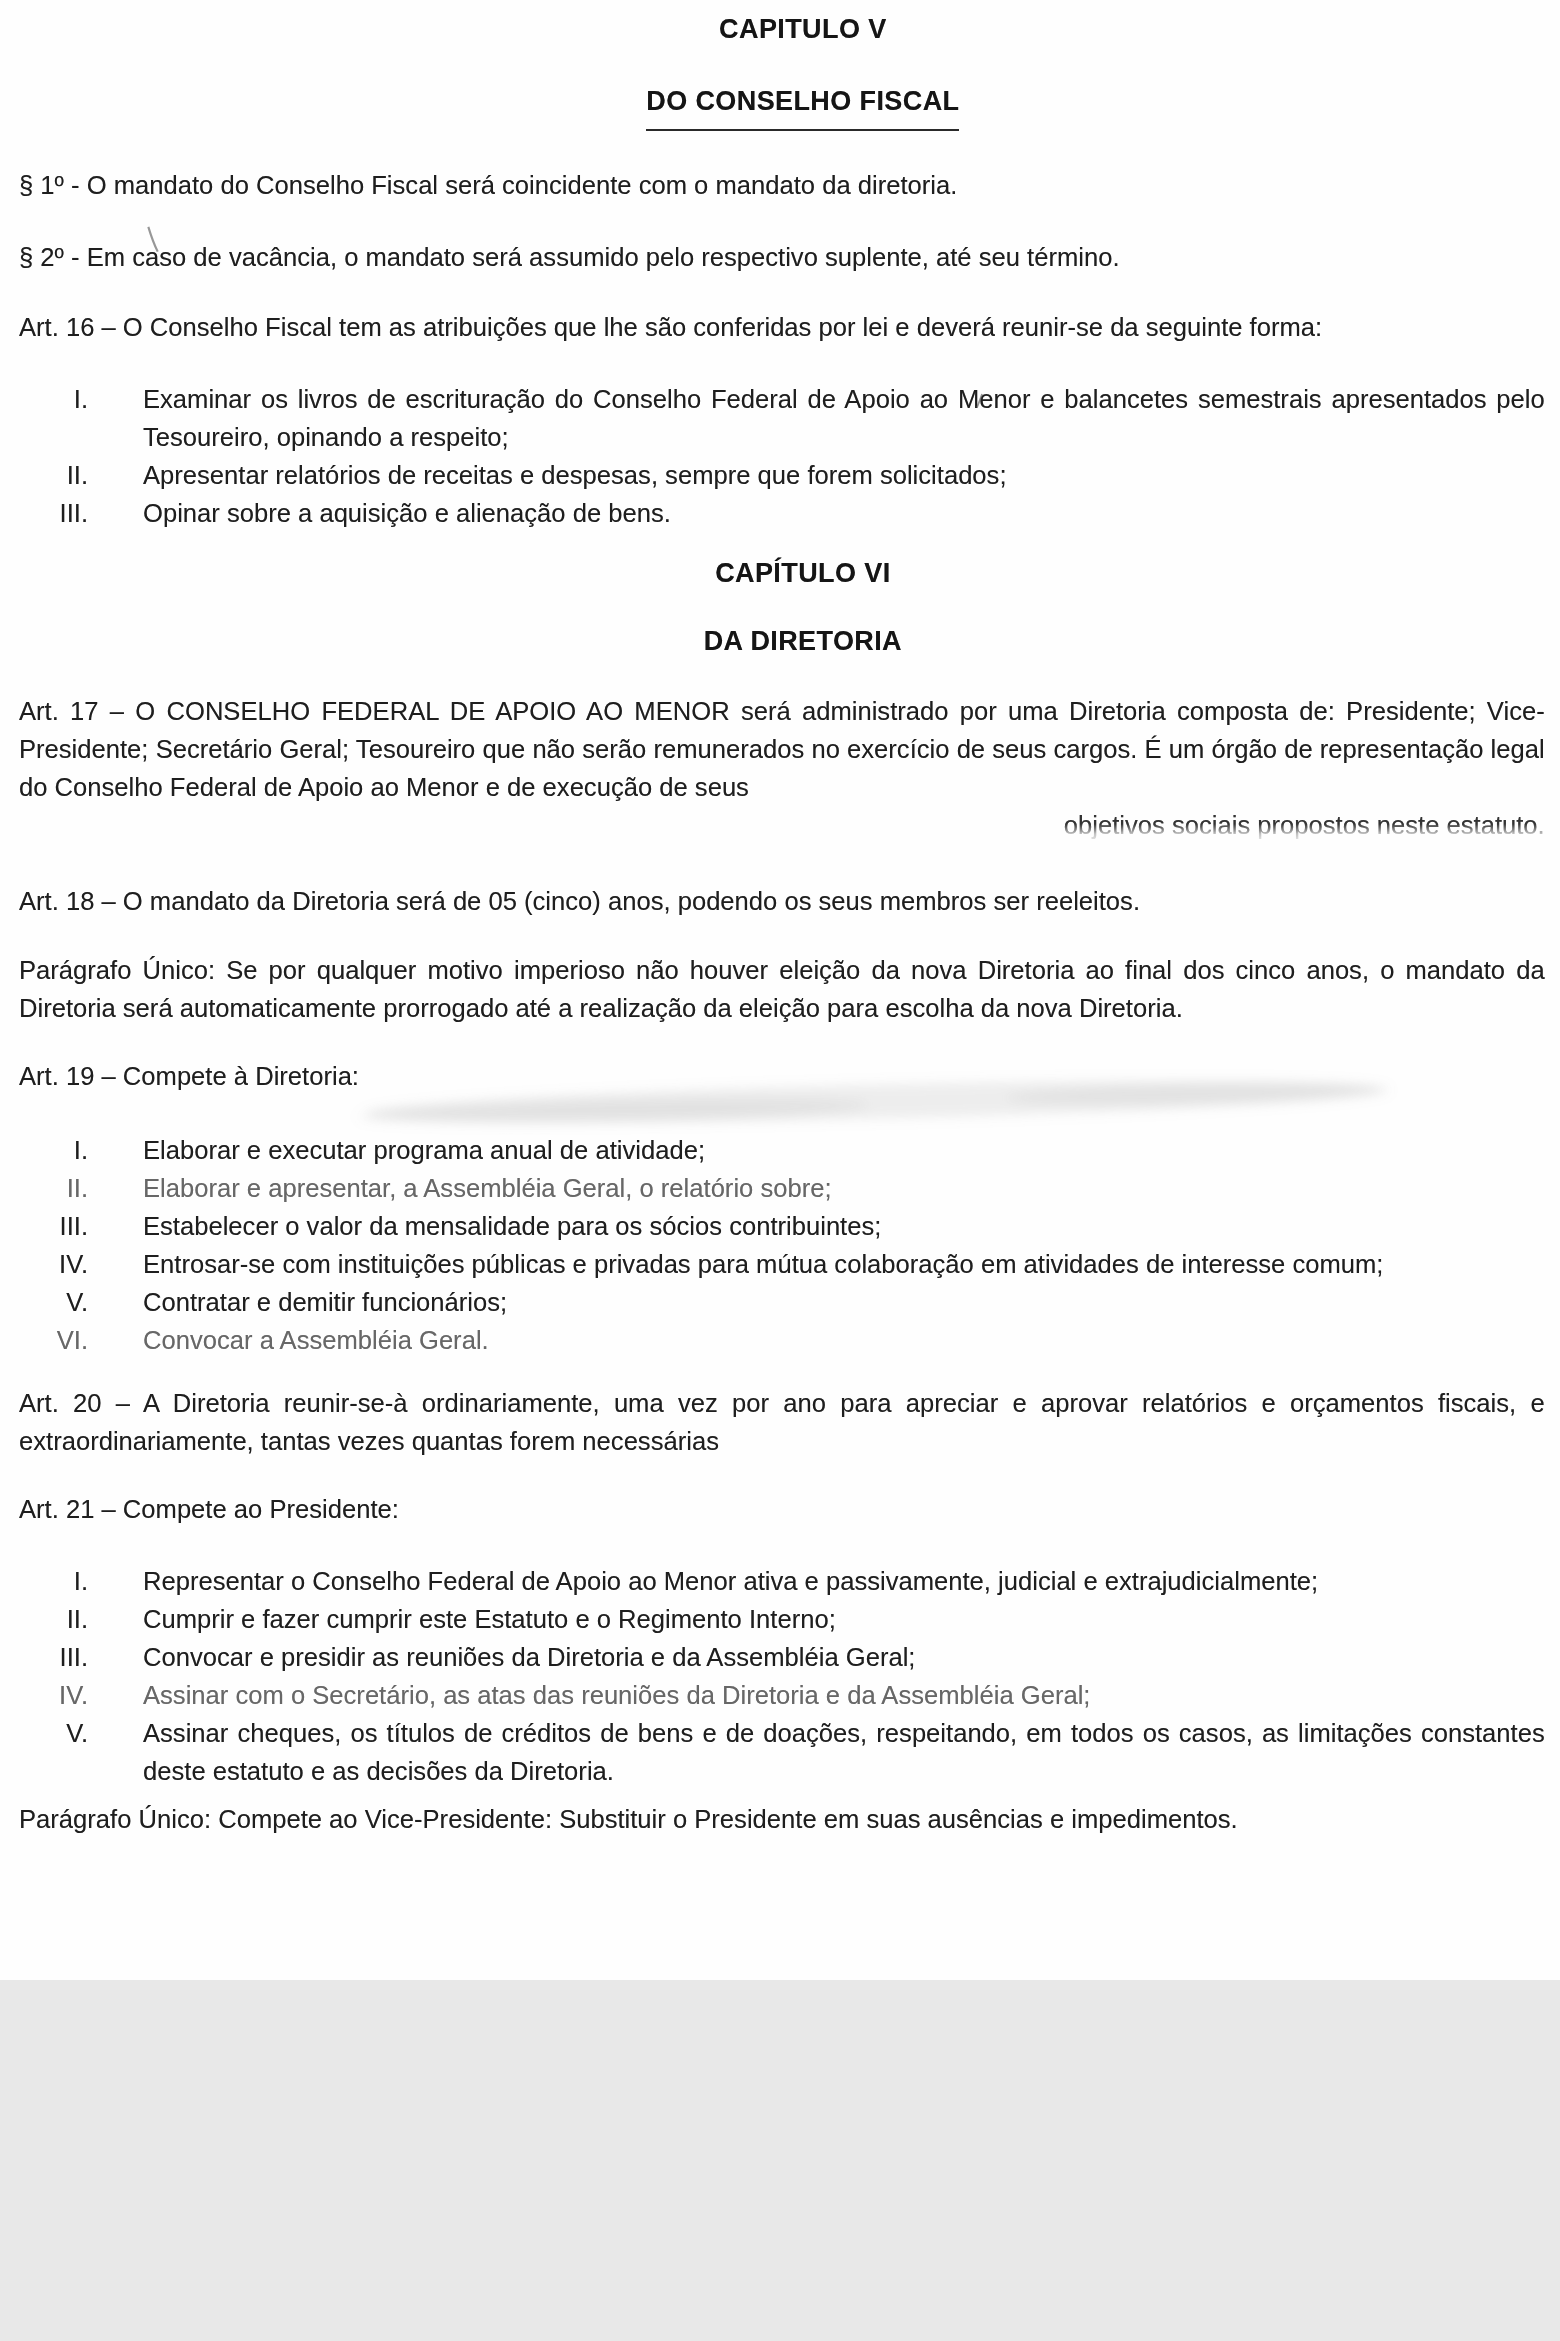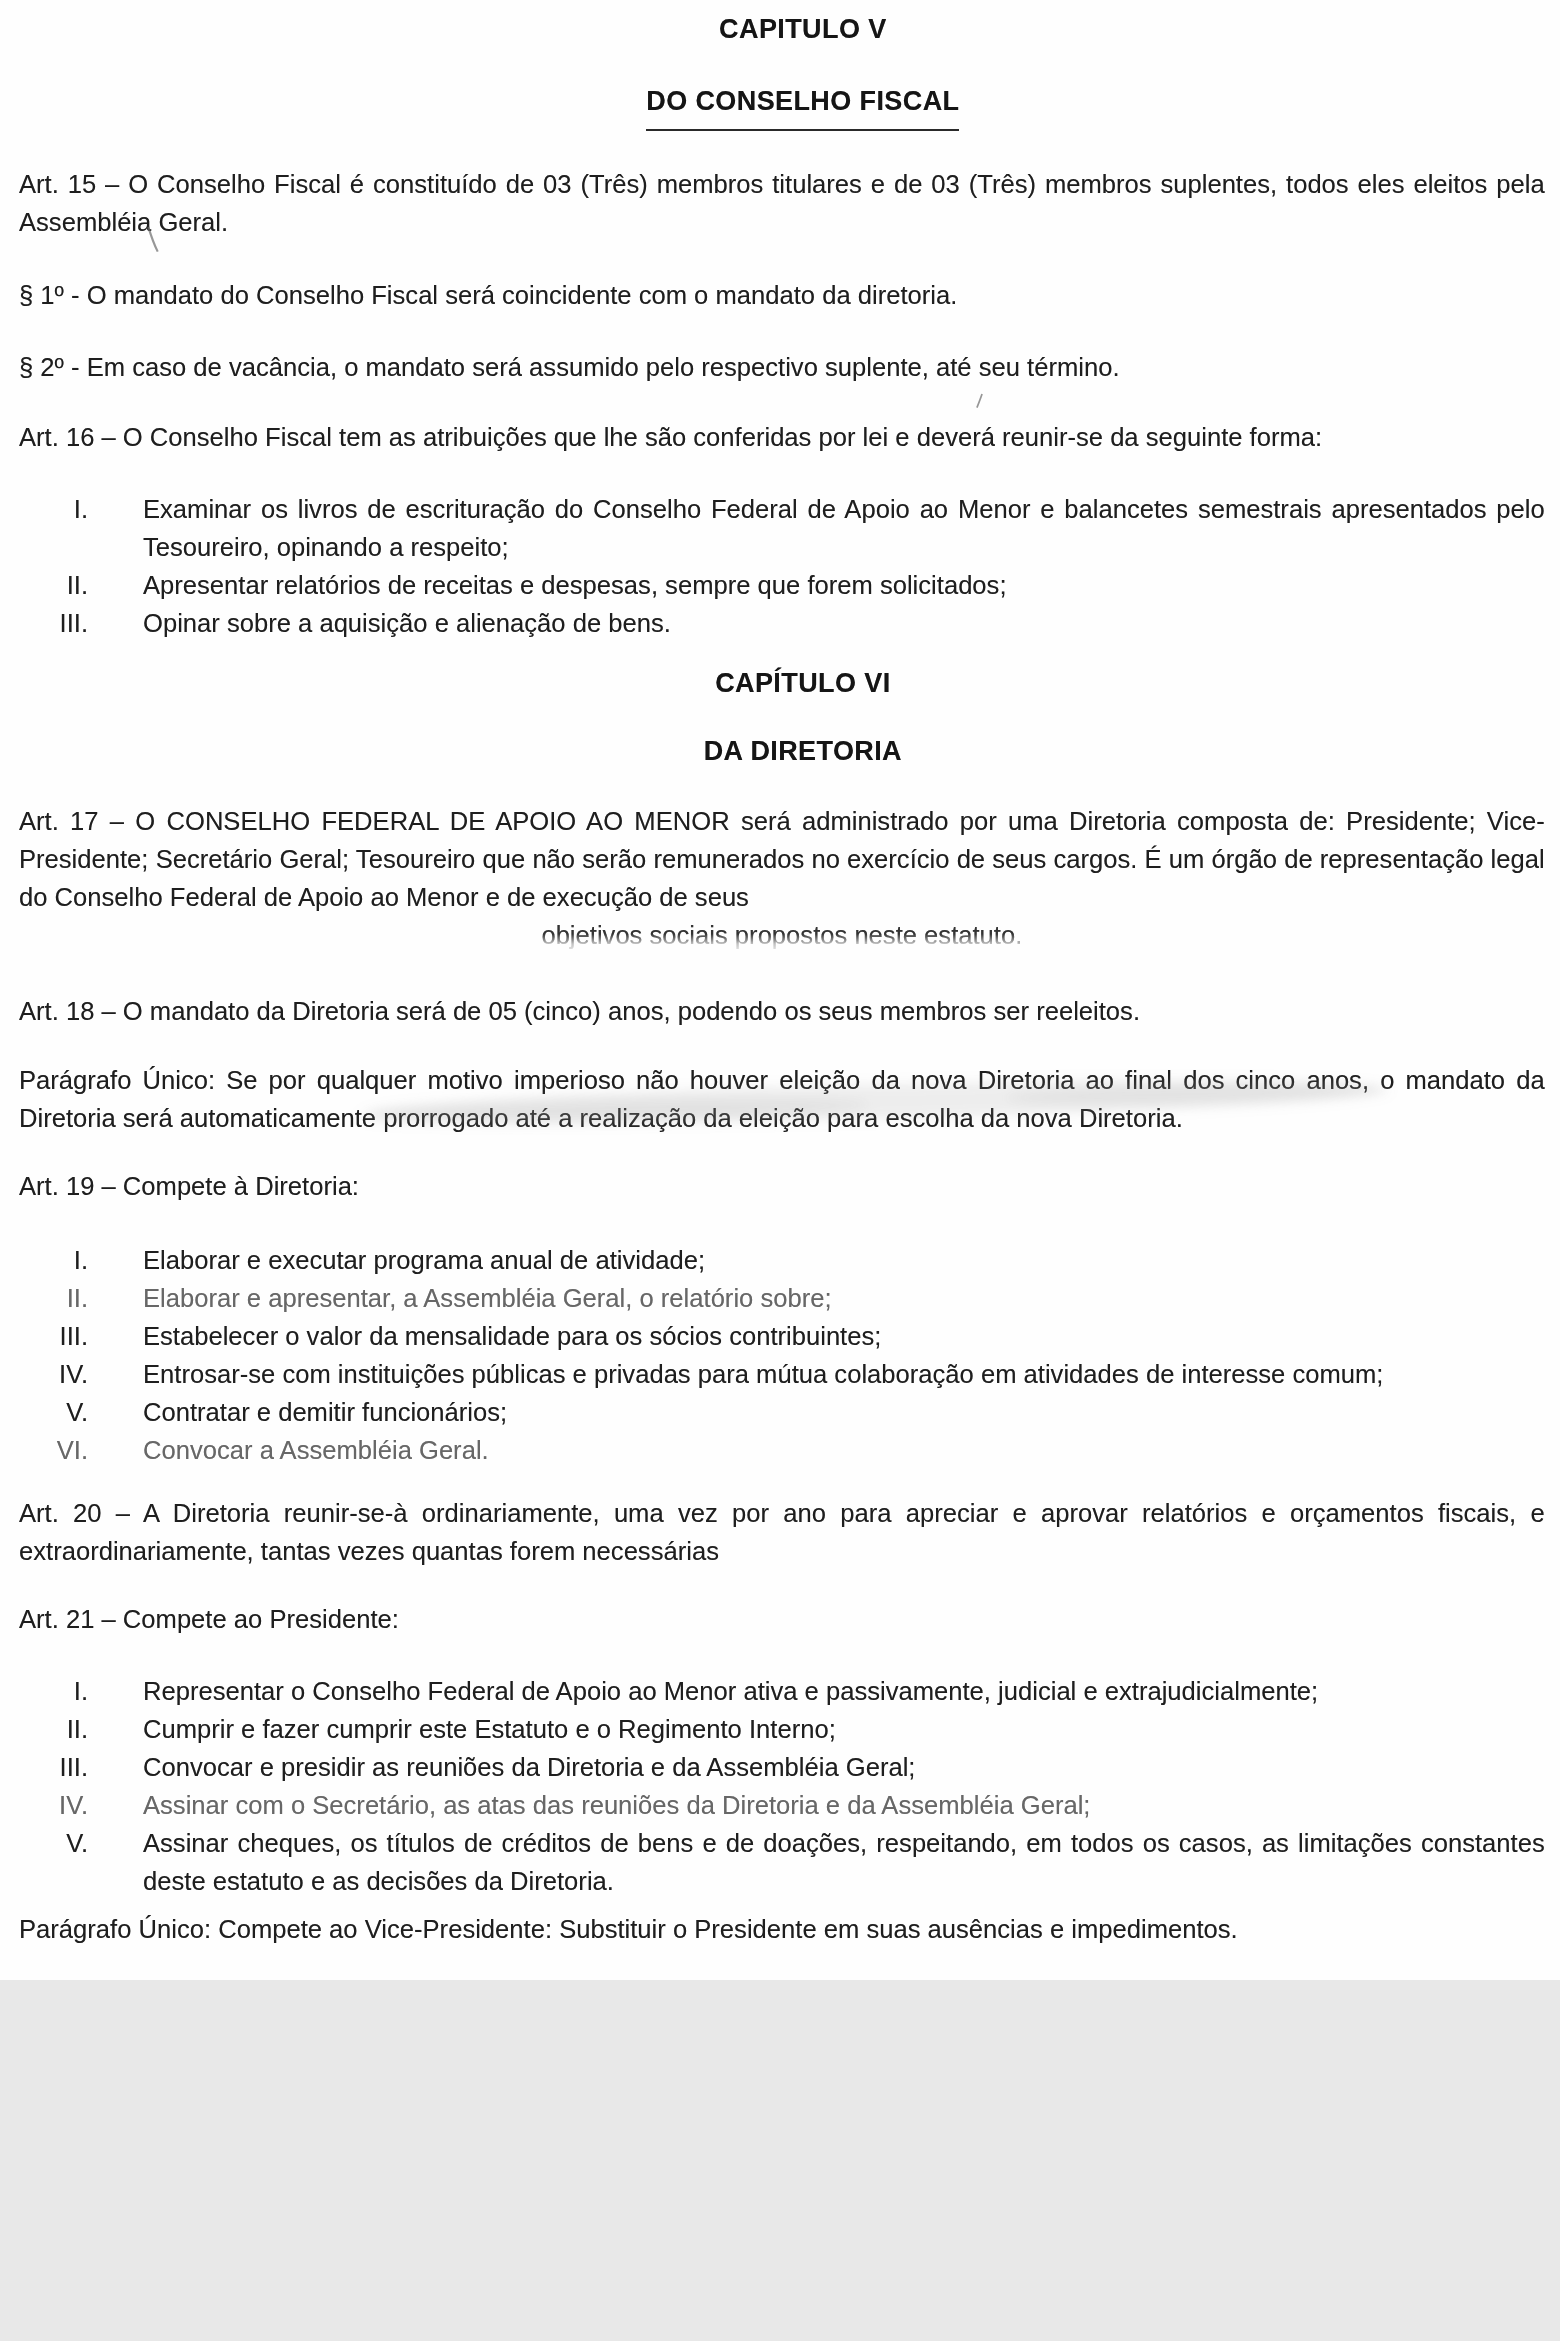--- a/index.html
+++ b/index.html
@@ -28,21 +28,21 @@
     border-bottom:2.6px solid #2a2a2a;
     padding-bottom:11px;
   }
   .para{
     margin:0;
     font-size:25.6px;
     line-height:38px;
     text-align:justify;
     text-shadow:0 0 0.5px rgba(0,0,0,.35);
   }
-  .lastline{display:block;text-align:center;}
+  .lastline{display:block;text-align:right;}
   .list{margin:0;}
   .li{display:flex;font-size:25.6px;line-height:38px;text-shadow:0 0 0.5px rgba(0,0,0,.35);}
   .li .num{flex:0 0 69px;text-align:right;}
   .li .txt{margin-left:55px;flex:1;text-align:justify;}
   .eroded{color:#474747;opacity:.82;filter:blur(0.3px);}
   .cutoff{position:relative;display:inline-block;color:#333;}
   .cutoff::after{
     content:"";position:absolute;left:0;top:18px;width:100%;height:18px;
     background:linear-gradient(to bottom,rgba(254,254,254,0) 0%,rgba(254,254,254,.7) 55%,rgba(254,254,254,.92) 100%);
   }
@@ -57,21 +57,20 @@
 <body>
 
 <div class="page">
 
   <div class="heading">CAPITULO V</div>
 
   <div class="heading" style="margin-top:38px">
     <span class="u">DO CONSELHO FISCAL</span>
   </div>
 
-  <p class="para" style="margin-top:34px">Art. 15 – O Conselho Fiscal é constituído de 03 (Três) membros titulares e de 03 (Três) membros suplentes, todos eles eleitos pela Assembléia Geral.</p>
 
   <p class="para" style="margin-top:35px">§ 1º - O mandato do Conselho Fiscal será coincidente com o mandato da diretoria.</p>
 
   <p class="para" style="margin-top:34px">§ 2º - Em caso de vacância, o mandato será assumido pelo respectivo suplente, até seu término.</p>
 
 
   <p class="para" style="margin-top:32px">Art. 16 – O Conselho Fiscal tem as atribuições que lhe são conferidas por lei e deverá reunir-se da seguinte forma:</p>
 
   <div class="list" style="margin-top:34px">
     <div class="li">

